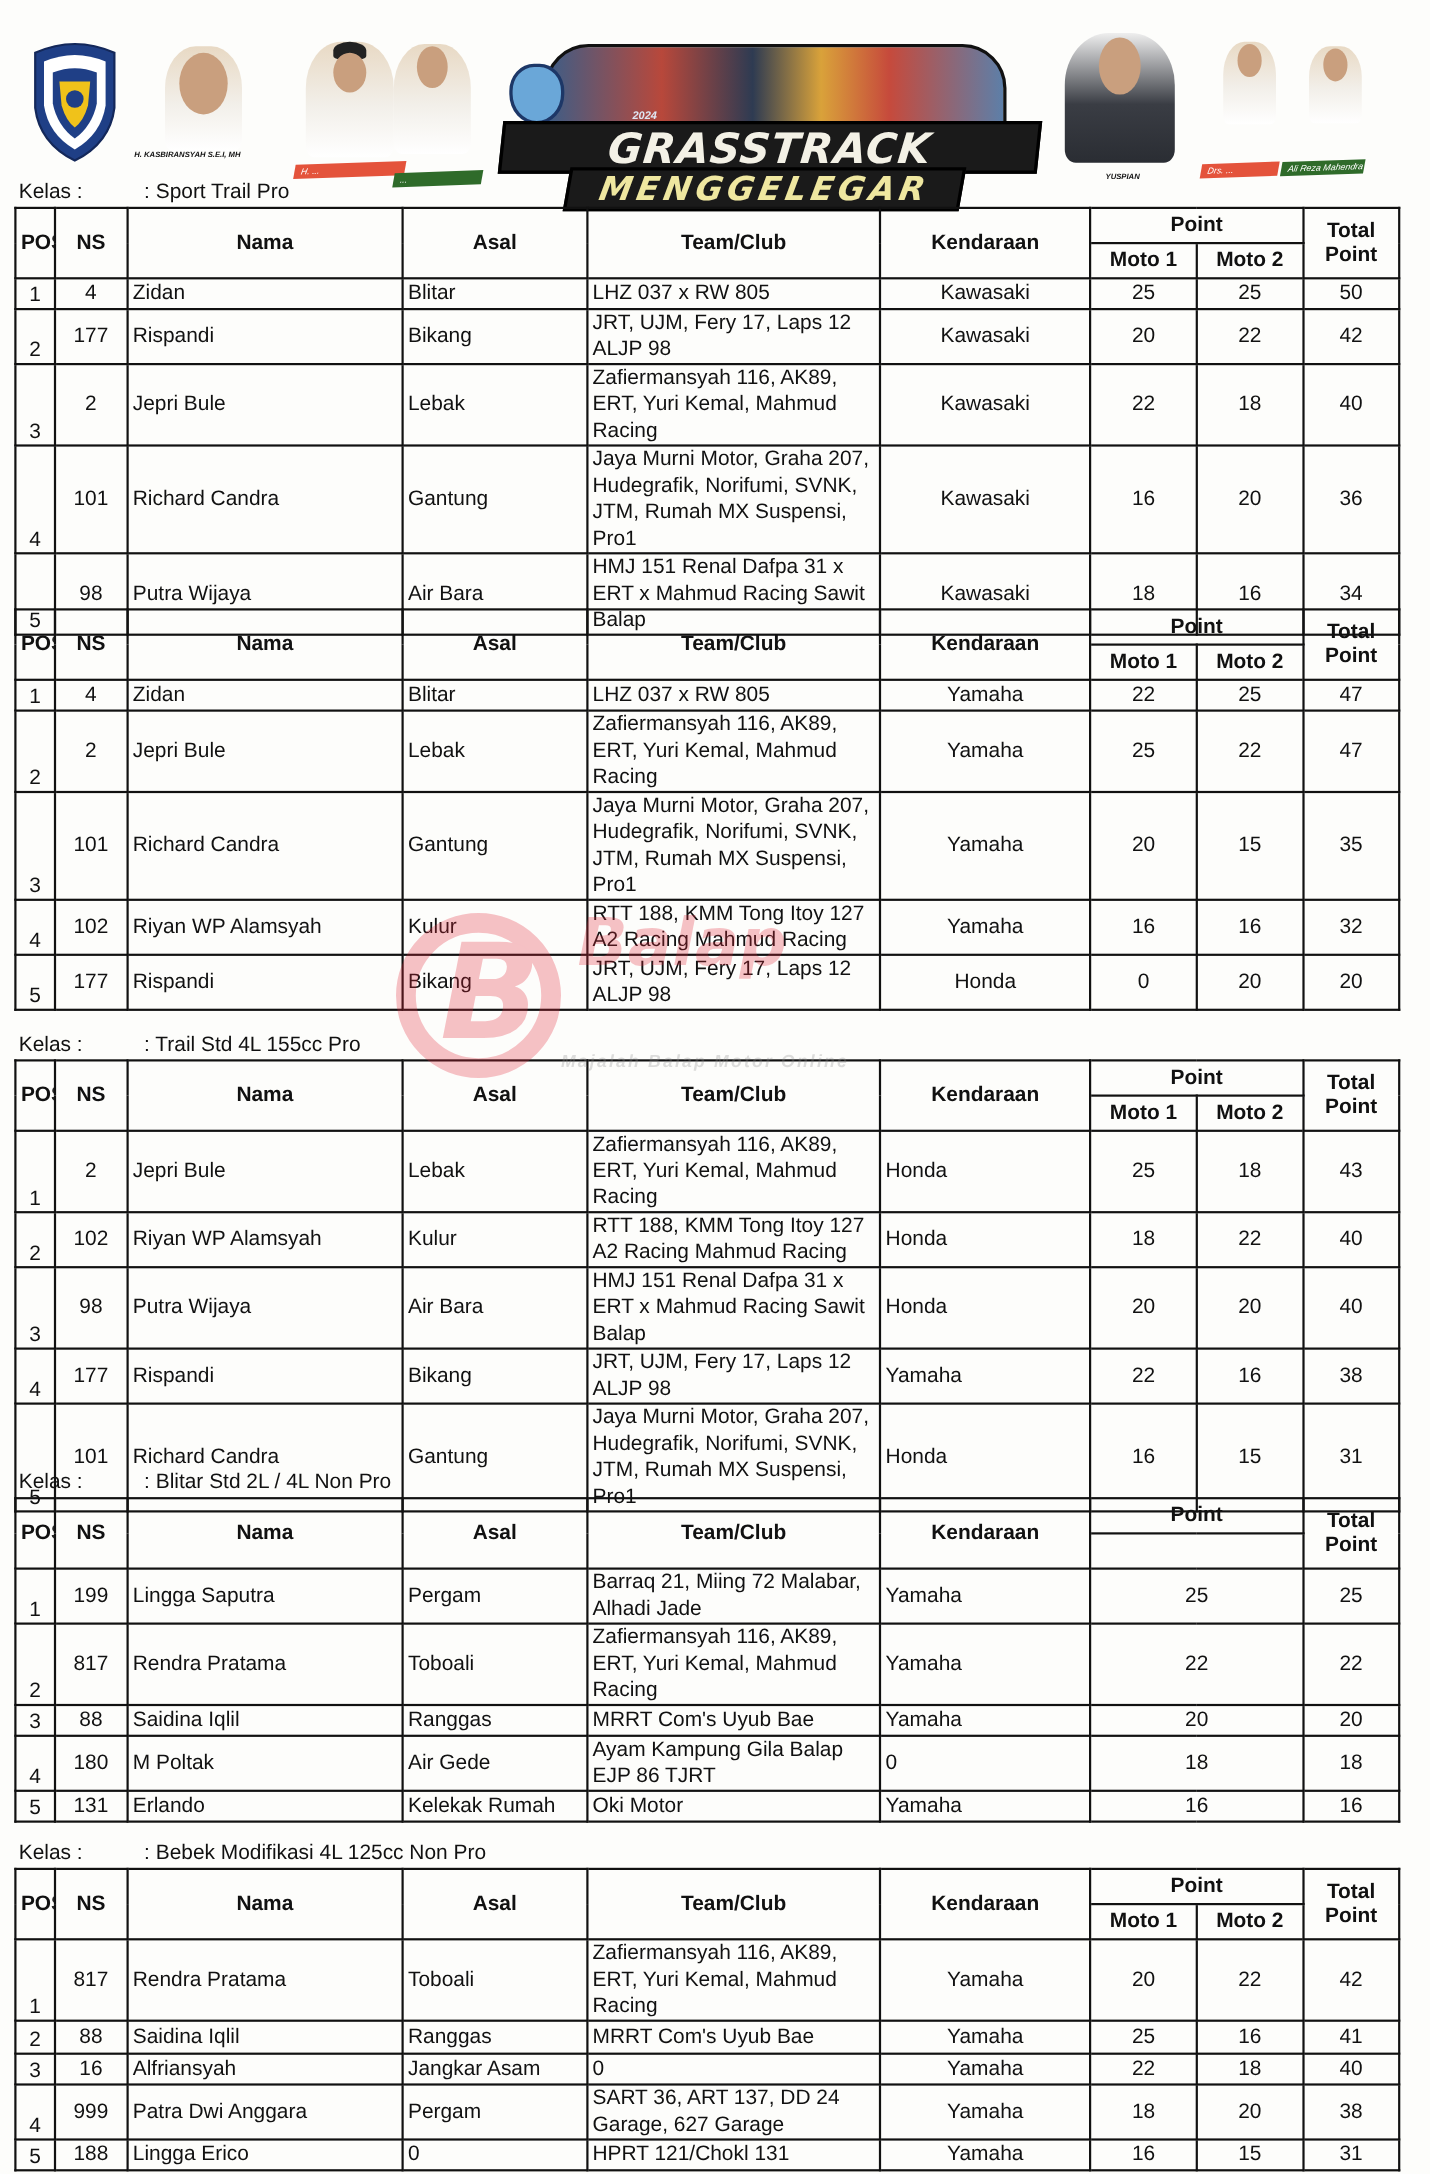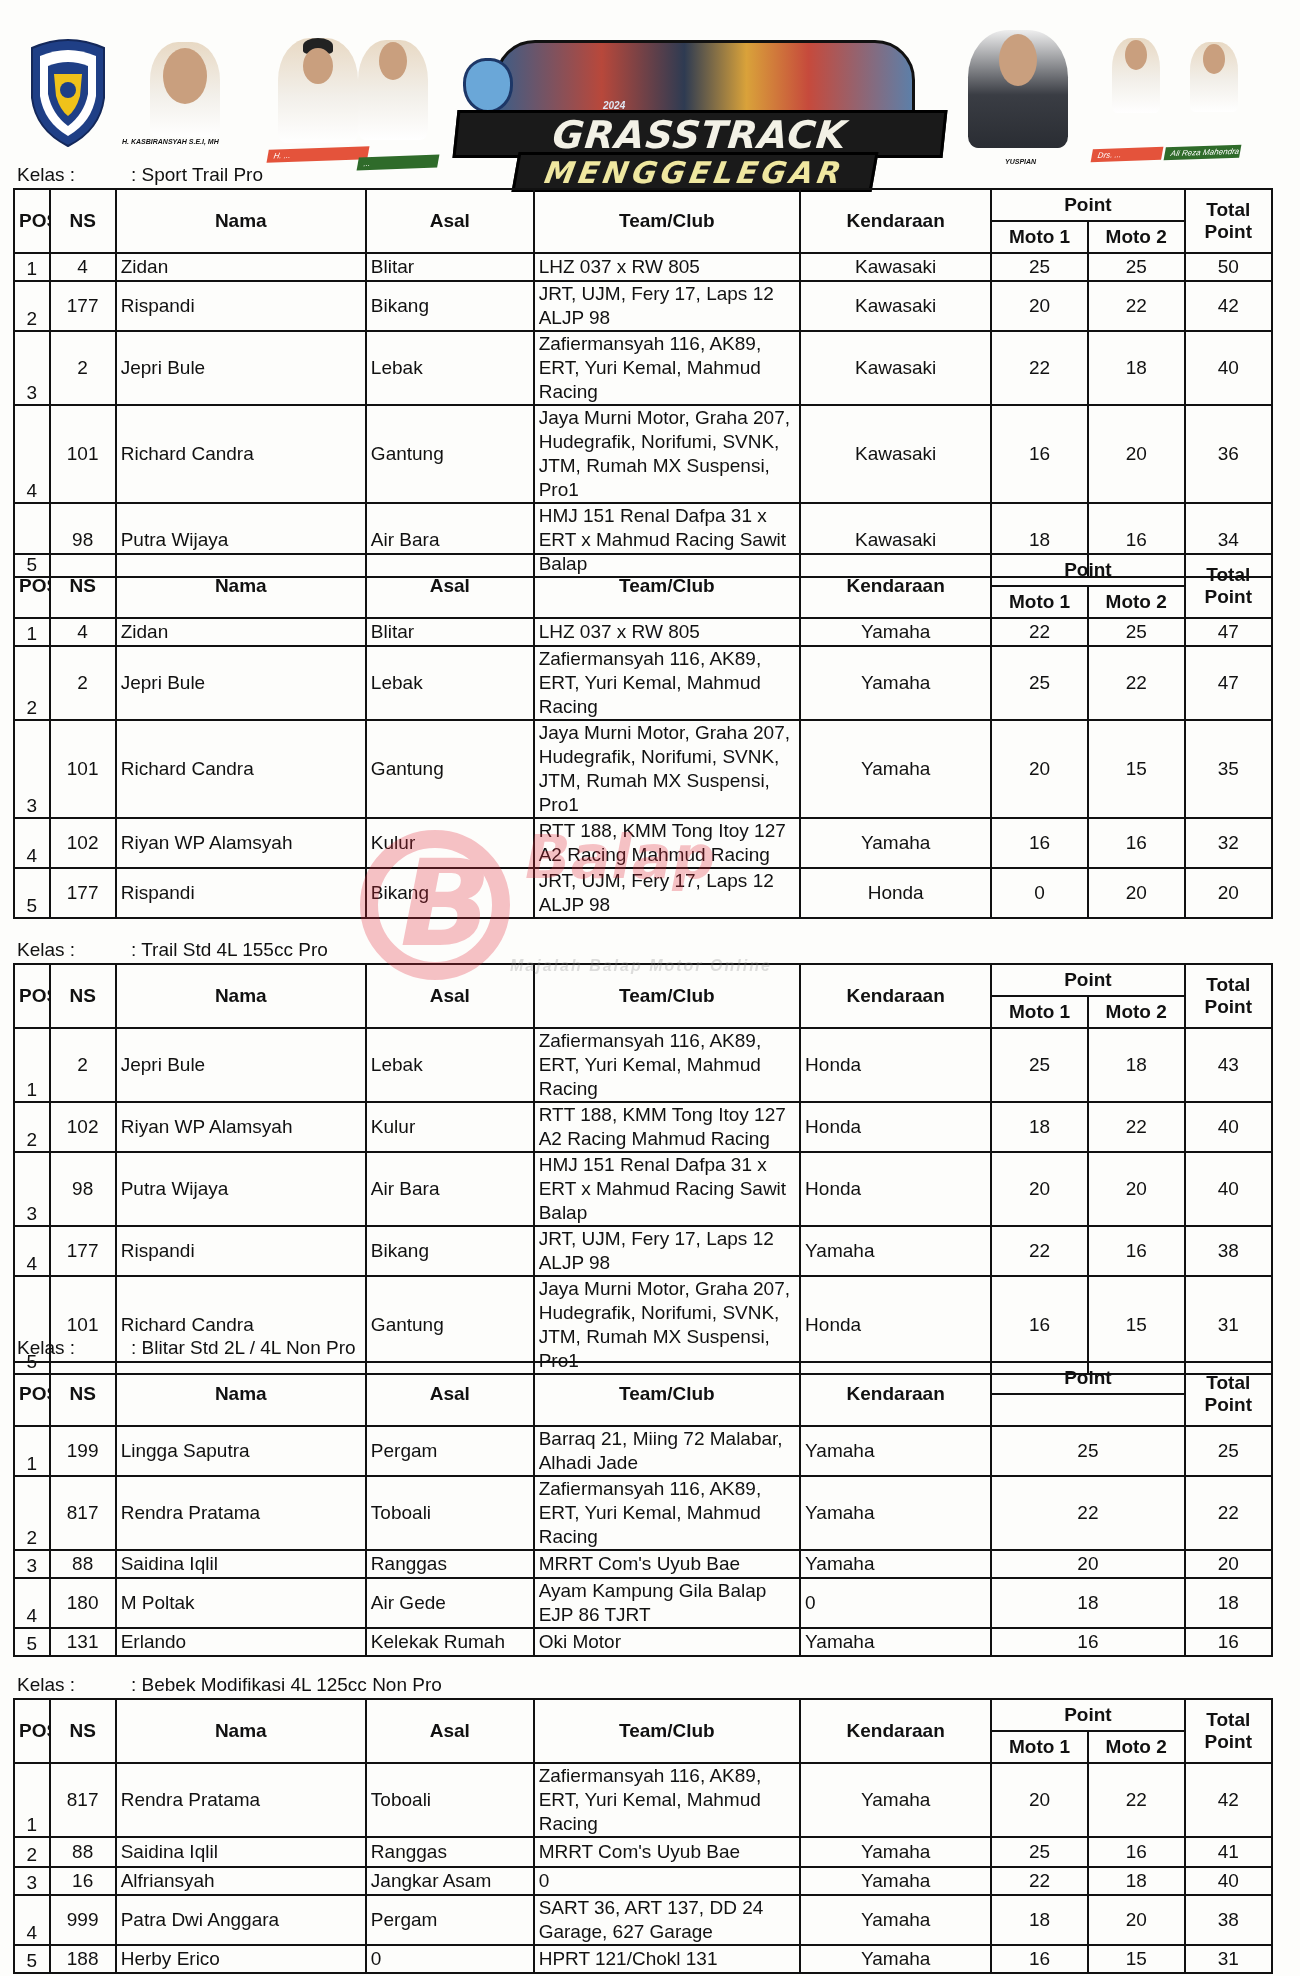--- a/index.html
+++ b/index.html
@@ -19,21 +19,21 @@
   .tag.red { background: #e4533b; }
   .tag.green { background: #2f6b2a; }
   .logo { position: absolute; left: 455px; top: 40px; width: 500px; height: 150px; }
   .logo .riders { position:absolute; left:40px; top:0; width:420px; height:80px; border-radius: 40px 40px 8px 8px;
     background: linear-gradient(90deg, #3e5d86, #b8483b 25%, #2e3b52 45%, #d9a23a 60%, #c64a3c 75%, #5d7fa8); border: 3px solid #111; }
   .logo .mini-crest { position:absolute; left:8px; top:18px; width:50px; height:55px; border-radius: 45% 45% 50% 50%; background:#6aa7d8; border:3px solid #1d3767; }
   .logo .title1 { position:absolute; left:0; top:70px; width:490px; height:48px; background:#1a1a1a; border:3px solid #000; transform: skewX(-6deg);
     color:#f3f1e6; font-weight:bold; font-size:38px; letter-spacing:1px; text-align:center; line-height:44px; font-family:"DejaVu Sans", sans-serif; font-style: italic; }
   .logo .title2 { position:absolute; left:60px; top:112px; width:360px; height:40px; background:#1a1a1a; border:3px solid #000; transform: skewX(-10deg);
     color:#efe7a0; font-weight:bold; font-size:30px; letter-spacing:4px; text-align:center; line-height:36px; font-family:"DejaVu Sans", sans-serif; font-style: italic; }
-  .logo .year { position:absolute; left:120px; top:60px; font-size:10px; font-weight:bold; color:#dfe6f2; font-style:italic;margin-left:28px; }
+  .logo .year { position:absolute; left:120px; top:60px; font-size:10px; font-weight:bold; color:#dfe6f2; font-style:italic; }
 
   
   .watermark { position: absolute; left: 360px; top: 822px; width: 600px; height: 160px; pointer-events: none; opacity: 0.28; }
   .watermark .ring { position:absolute; left:0; top:8px; width:150px; height:150px; border-radius:50%; border: 18px solid #e3283a; }
   .watermark .b { position:absolute; left:40px; top:12px; font-size:120px; font-weight:bold; font-style:italic; color:#e3283a; font-family:"DejaVu Sans", sans-serif; }
   .watermark .w1 { position:absolute; left:165px; top:0; font-size:60px; font-weight:bold; font-style:italic; color:#e3283a; font-family:"DejaVu Sans", sans-serif; }
   .watermark .w2 { position:absolute; left:150px; top:60px; font-size:68px; font-weight:bold; font-style:italic; color:#e3283a; font-family:"DejaVu Sans", sans-serif; }
   .watermark .w3 { position:absolute; left:150px; top:135px; font-size:16px; font-weight:bold; font-style:italic; color:#8a8a8a; letter-spacing:2px; }
 
   
@@ -537,21 +537,21 @@
             <td class="asal">Pergam</td>
             <td class="team">SART 36, ART 137, DD 24 Garage, 627 Garage</td>
             <td class="c">Yamaha</td>
             <td class="c">18</td>
             <td class="c">20</td>
             <td class="c">38</td>
           </tr>
           <tr style="height: 28px;">
             <td class="pos">5</td>
             <td class="c">188</td>
-            <td class="name">Herby Erico</td>
+            <td class="name">Lingga Erico</td>
             <td class="asal">0</td>
             <td class="team">HPRT 121/Chokl 131</td>
             <td class="c">Yamaha</td>
             <td class="c">16</td>
             <td class="c">15</td>
             <td class="c">31</td>
           </tr>
         </tbody>
       </table>
     </div>

